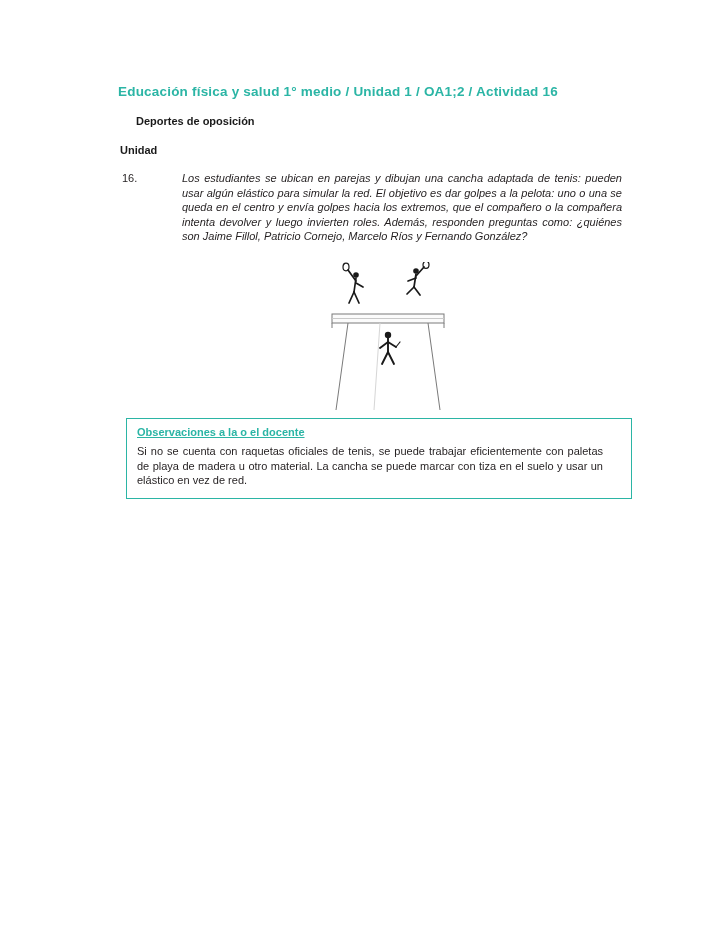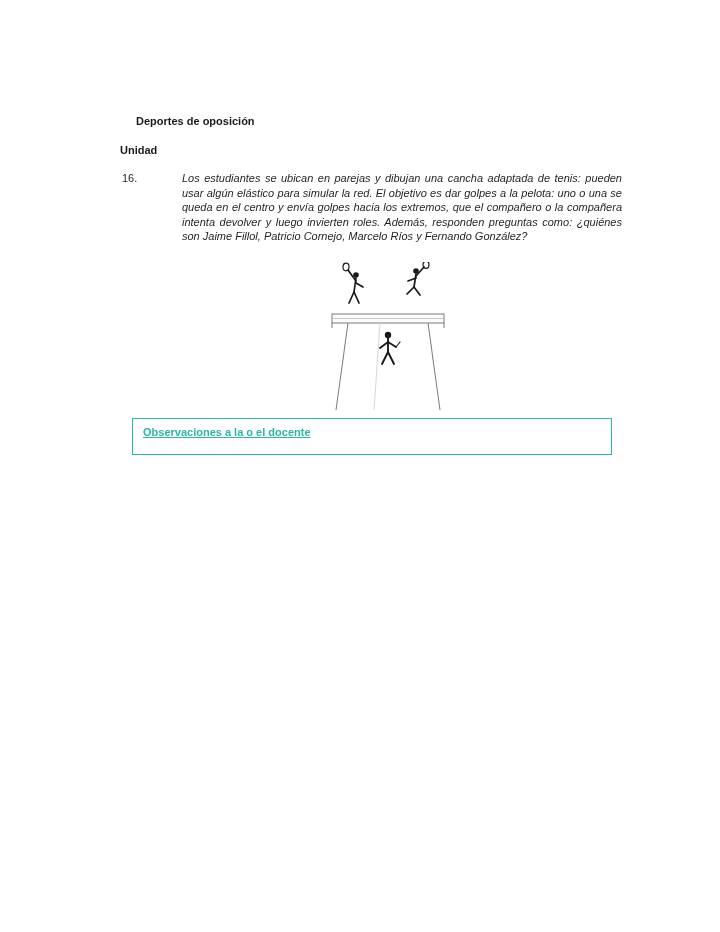--- a/index.html
+++ b/index.html
@@ -69,25 +69,25 @@
   }
   .illustration-wrap {
     position: absolute;
     left: 318px;
     top: 262px;
     width: 140px;
     height: 150px;
   }
   .note-box {
     position: absolute;
-    left: 132px;
+    left: 126px;
     top: 418px;
     width: 466px;
     border: 1.5px solid #2bb5a5;
-    padding: 7px 2px 10px 10px;
+    padding: 7px 28px 10px 10px;
     background: #ffffff;
   }
   .note-box-title {
     font-size: 11px;
     font-weight: bold;
     color: #2bb5a5;
     text-decoration: underline;
     margin-bottom: 6px;
   }
   .note-box-text {
@@ -95,20 +95,21 @@
     line-height: 14.5px;
     text-align: justify;
     color: #231f20;
   }
 </style>
 </head>
 <body>
 
 <div class="page">
 
+  <div class="header-title">Educación física y salud 1° medio / Unidad 1 / OA1;2 / Actividad 16</div>
 
   <div class="doc-subtitle">Deportes de oposición</div>
 
   <div class="doc-section">Unidad</div>
 
   <div class="activity">
     <div class="activity-number">16.</div>
     <div class="activity-text">Los estudiantes se ubican en parejas y dibujan una cancha adaptada de tenis: pueden usar algún elástico para simular la red. El objetivo es dar golpes a la pelota: uno o una se queda en el centro y envía golpes hacia los extremos, que el compañero o la compañera intenta devolver y luego invierten roles. Además, responden preguntas como: ¿quiénes son Jaime Fillol, Patricio Cornejo, Marcelo Ríos y Fernando González?</div>
   </div>
 
@@ -153,15 +154,16 @@
         <line x1="70" y1="80" x2="78" y2="85"></line>
         <line x1="78" y1="85" x2="82" y2="80" stroke-width="1.2"></line>
         <line x1="70" y1="90" x2="64" y2="102"></line>
         <line x1="70" y1="90" x2="76" y2="102"></line>
       </g>
     </svg>
   </div>
 
   <div class="note-box">
     <div class="note-box-title">Observaciones a la o el docente</div>
+    <div class="note-box-text">Si no se cuenta con raquetas oficiales de tenis, se puede trabajar eficientemente con paletas de playa de madera u otro material. La cancha se puede marcar con tiza en el suelo y usar un elástico en vez de red.</div>
   </div>
 
 </div>
 
 </body></html>

